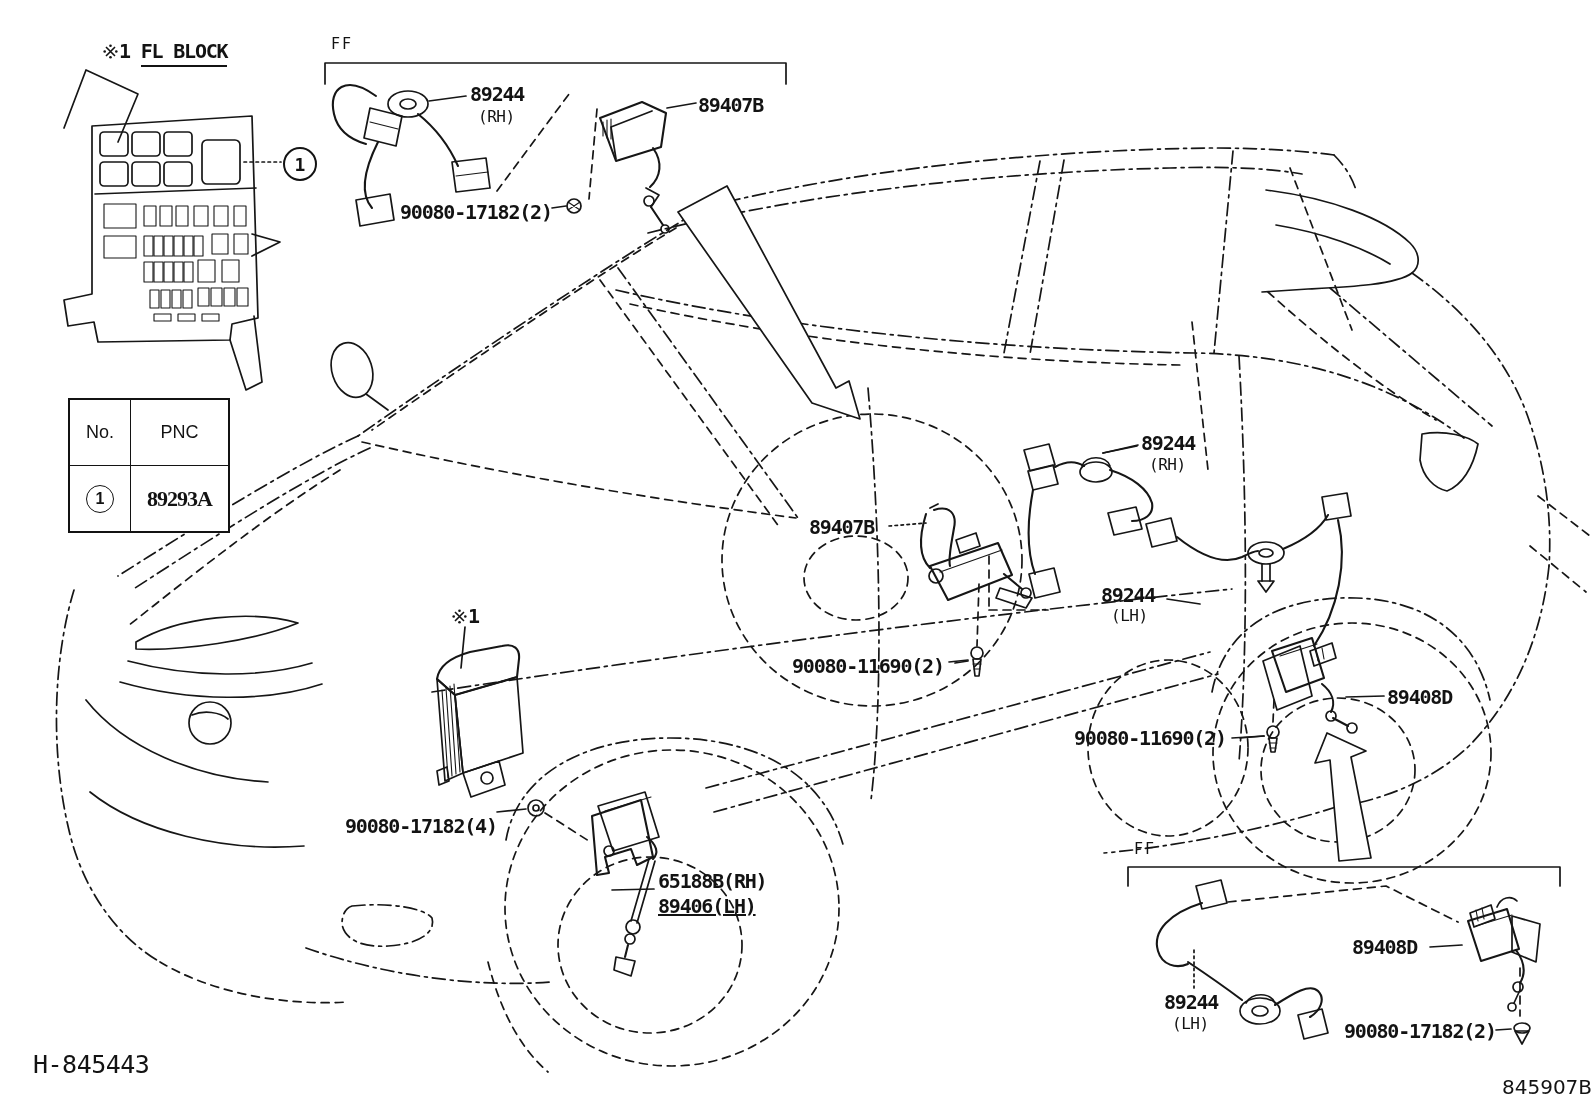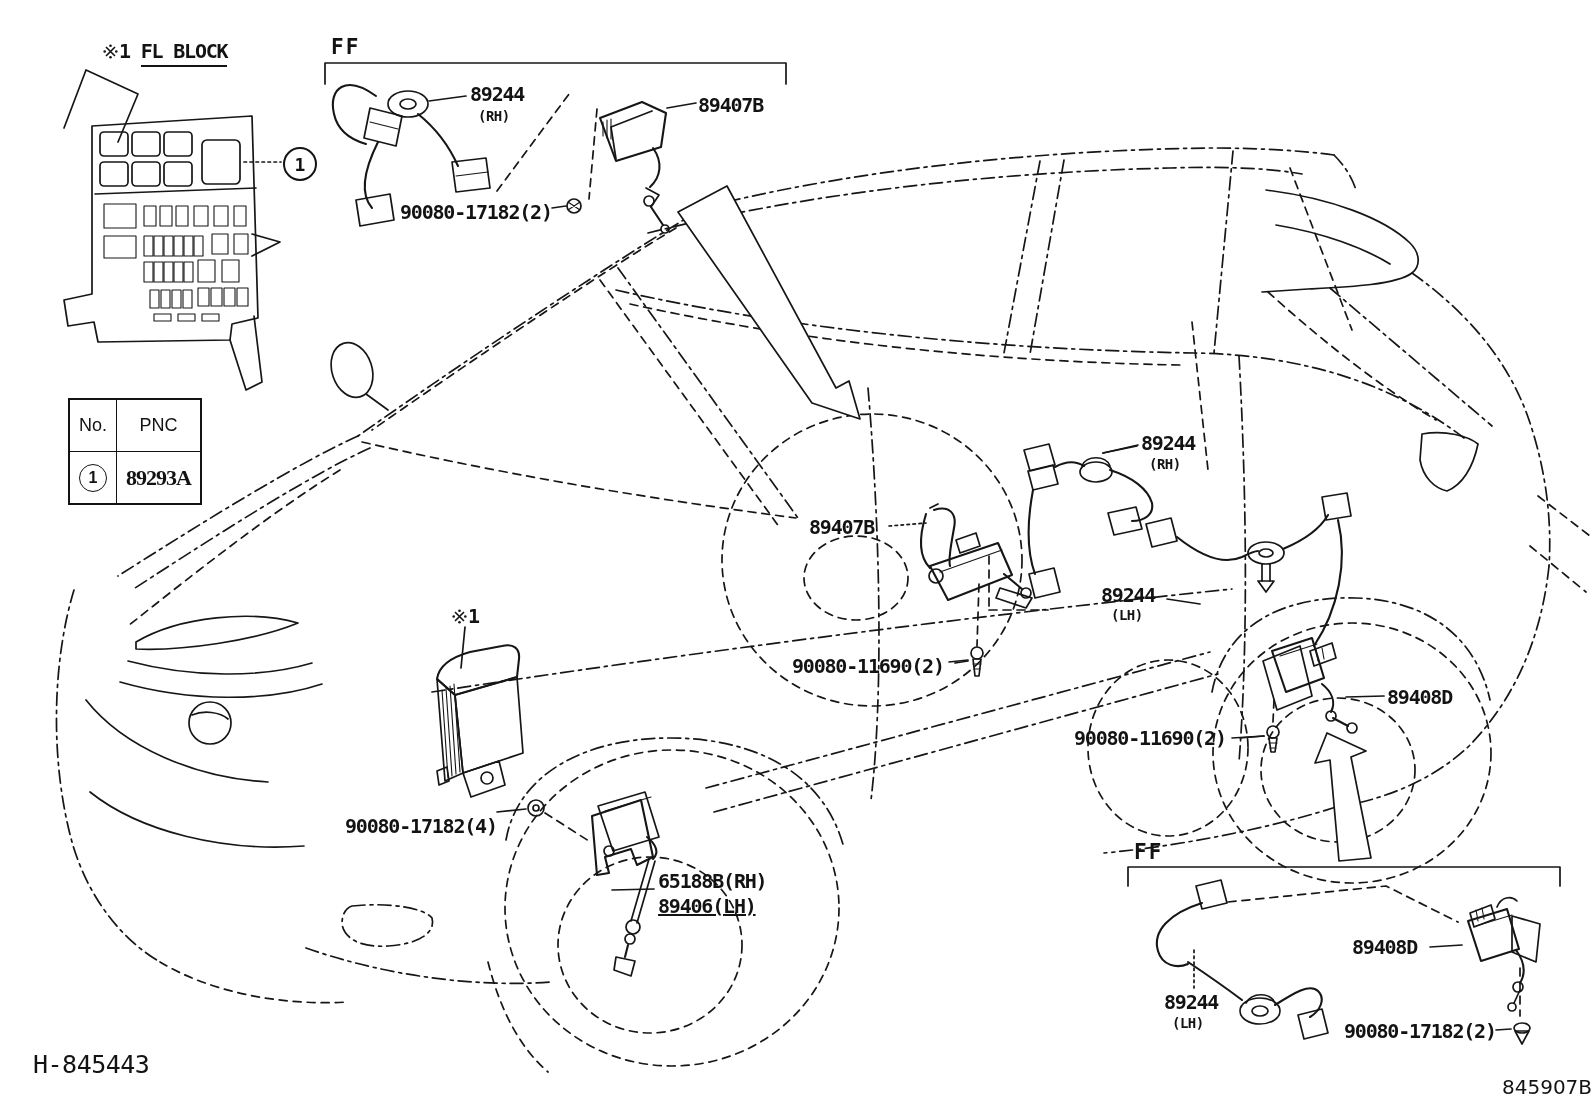--- a/index.html
+++ b/index.html
@@ -11,30 +11,30 @@
   #lineart{position:absolute;left:0;top:0;}
   .s{stroke:#161616;fill:none;stroke-width:1.7;stroke-linecap:round;stroke-linejoin:round;}
   .s2{stroke-width:2.1;}
   .thin{stroke-width:1.1;}
   .ph{stroke-dasharray:13 5 3 5;}
   .hd{stroke-dasharray:8 6;}
   .dt{stroke-dasharray:2.5 3.5;}
   .wh{fill:#ffffff;}
   .lbl{position:absolute;line-height:1;white-space:nowrap;}
   .pn{font-size:20px;font-weight:bold;letter-spacing:-1.2px;}
-  .sub{font-size:14px;font-weight:bold;letter-spacing:-0.5px;}
-  .ff{font-size:21px;font-weight:bold;letter-spacing:2px;}
+  .sub{font-size:16px;font-weight:normal;letter-spacing:-0.5px;}
+  .ff{font-size:15px;font-weight:normal;letter-spacing:2px;}
   .docno{font-size:25px;font-weight:normal;letter-spacing:-0.5px;}
   .figno{font-size:20px;font-family:"DejaVu Sans","Liberation Sans",sans-serif;font-weight:normal;letter-spacing:0;}
   .refmark{display:inline-block;vertical-align:-1px;margin-right:1px;}
   .u{border-bottom:2px solid #131313;padding-bottom:2px;}
   .callout{position:absolute;width:30px;height:30px;border:2px solid #131313;border-radius:50%;
     display:flex;align-items:center;justify-content:center;font-size:18px;font-weight:bold;background:#fff;}
   #pnc-table{position:absolute;left:68px;top:398px;width:132px;border:2.5px solid #131313;background:#fff;border-collapse:collapse;}
-  #pnc-table td{border:1.6px solid #131313;text-align:center;padding:9px;height:33px;
+  #pnc-table td{border:1.6px solid #131313;text-align:center;padding:16px;height:33px;
     font-family:"Liberation Sans","DejaVu Sans",sans-serif;font-size:18px;}
   #pnc-table td.pncval{font-family:Liberation Serif, serif;font-weight:bold;font-size:22px;letter-spacing:-1px;}
   .circnum{display:inline-flex;width:26px;height:26px;border:1.7px solid #131313;border-radius:50%;
     align-items:center;justify-content:center;font-size:16px;font-weight:bold;font-family:"Liberation Sans",sans-serif;}
 </style>
 </head>
 <body>
 
 <div id="stage">
 

